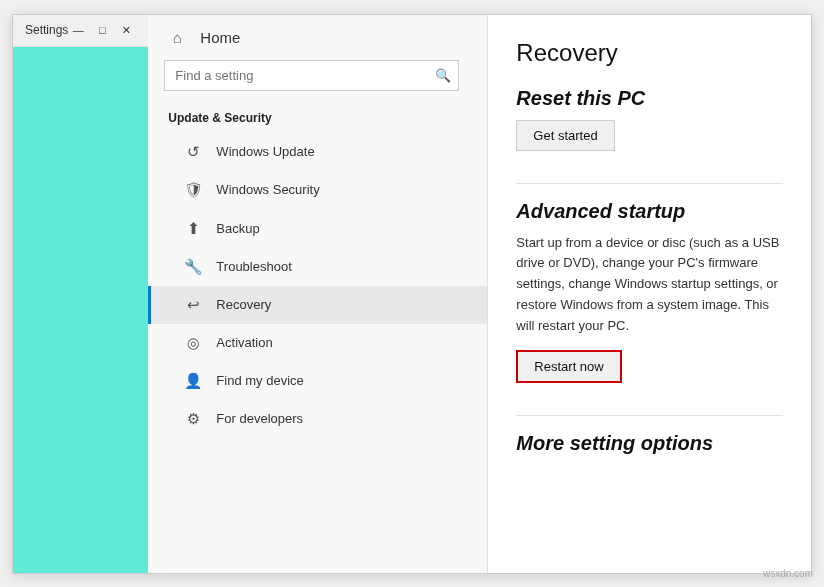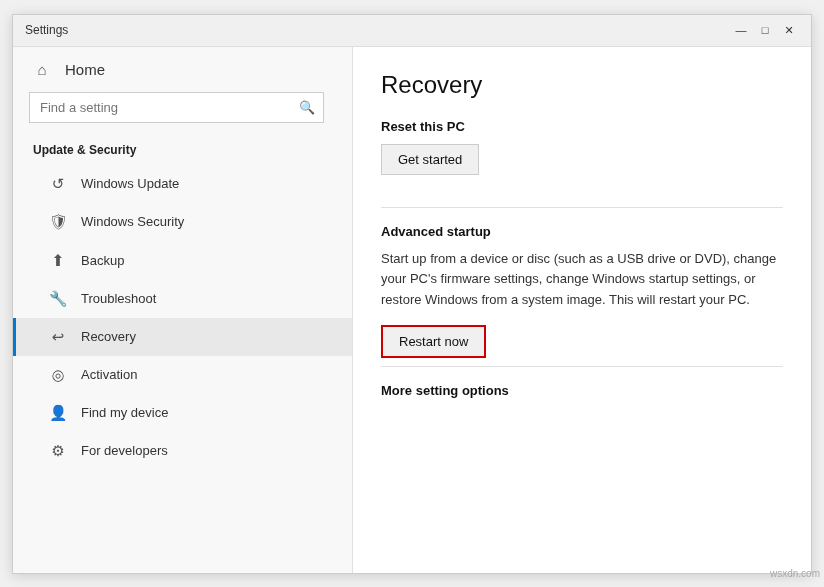--- a/index.html
+++ b/index.html
@@ -9,25 +9,25 @@
       display: flex;
       justify-content: center;
       align-items: center;
       width: 824px;
       height: 587px;
       overflow: hidden;
     }
     .window {
       width: 800px;
       height: 560px;
-      background: #ef4444;
+      background: #5eead4;
       border: 1px solid #ccc;
       box-shadow: 0 2px 12px rgba(0,0,0,0.15);
       display: flex;
-      flex-direction: column;
+      flex-direction: row;
     }
     .title-bar {
       height: 32px;
       background: #f0f0f0;
       display: flex;
       align-items: center;
       padding: 0 12px;
       border-bottom: 1px solid #ddd;
       flex-shrink: 0;
     }
@@ -138,24 +138,25 @@
       overflow-y: auto;
       background: #fff;
     }
     .main-title {
       font-size: 24px;
       font-weight: 300;
       color: #111;
       margin-bottom: 20px;
     }
     .section-title {
-      font-size: 13px;
+      font-size: 20px;
       font-weight: 600;
       color: #111;
       margin-bottom: 10px;
+      font-style: italic;
     }
     .section-desc {
       font-size: 13px;
       color: #333;
       line-height: 1.6;
       margin-bottom: 14px;
     }
     .btn-default {
       display: inline-block;
       padding: 7px 16px;
@@ -167,30 +168,31 @@
       margin-bottom: 24px;
     }
     .btn-restart {
       display: inline-block;
       padding: 7px 16px;
       background: #f0f0f0;
       border: 2px solid #c00;
       font-size: 13px;
       color: #111;
       cursor: pointer;
+      margin-bottom: 24px;
     }
     .divider {
       border: none;
       border-top: 1px solid #e0e0e0;
       margin: 8px 0 16px 0;
     }
     .watermark {
       position: fixed;
       bottom: 8px;
-      right: 4px;
+      right: 11px;
       font-size: 10px;
       color: #aaa;
     }
   </style>
 </head>
 <body>
 
 <div class="window">
 
   <div class="title-bar">

